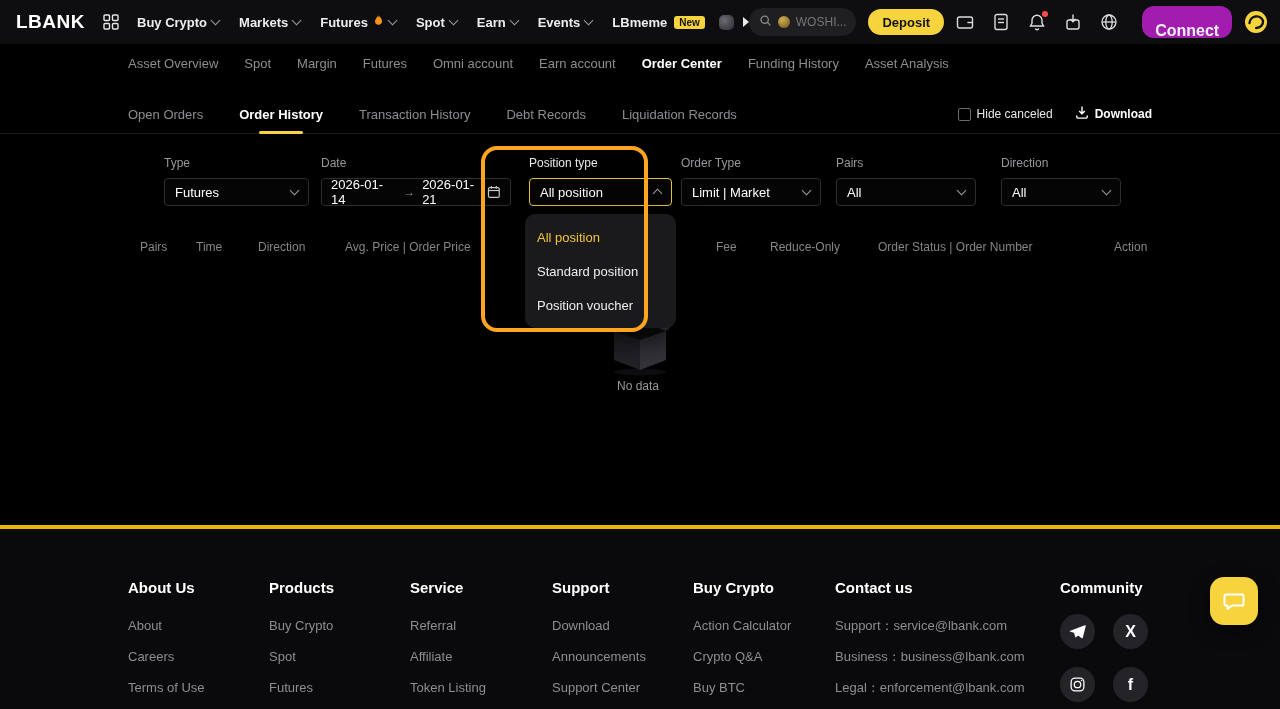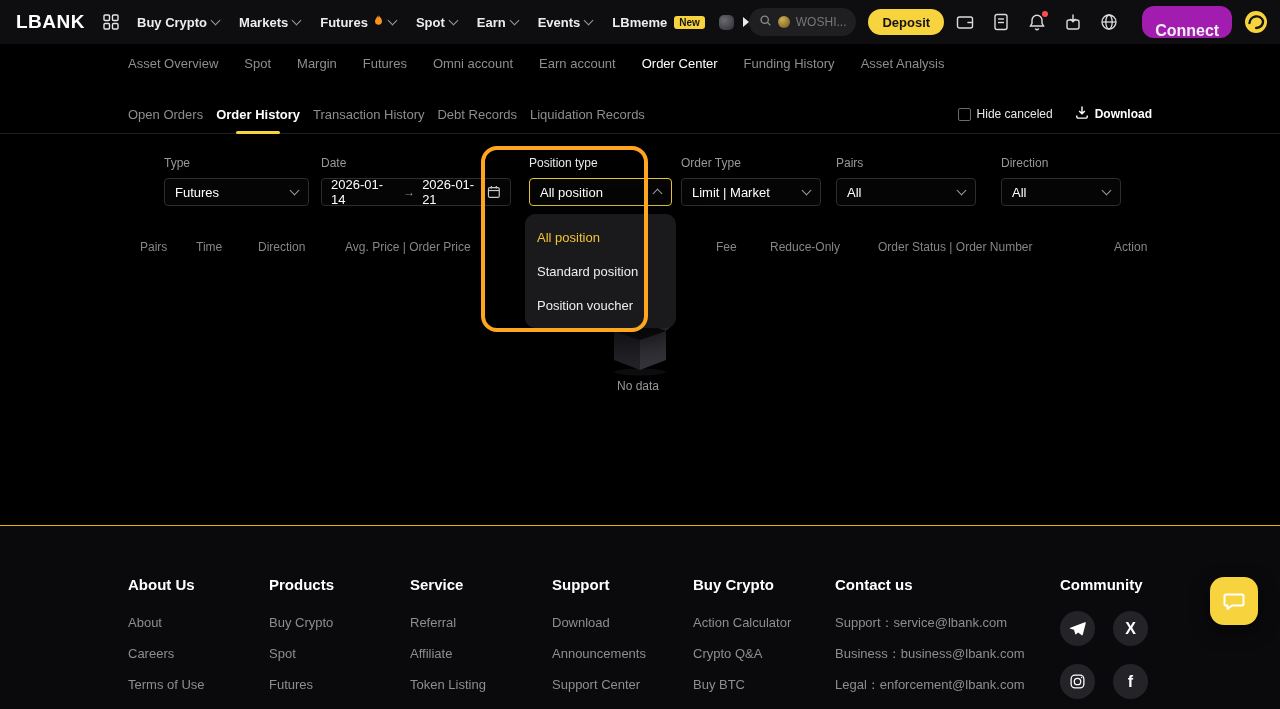--- a/index.html
+++ b/index.html
@@ -31,26 +31,26 @@
   .icon-btn { position:relative; display:flex; align-items:center; cursor:pointer; }
   .reddot { position:absolute; top:-2px; right:-2px; width:6px; height:6px; border-radius:50%; background:#ff4d4f; }
   .vdiv { width:1px; height:16px; background:#2e2e32; margin-left:12px; }
   .connect { margin-left:12px; height:24px; padding:16px 13px; border:none; border-radius:12px; background:#a21caf;
              color:#f0f0f2; font-size:16px; font-weight:600; font-family:inherit; cursor:pointer; }
   .avatar { margin-left:12px; width:24px; height:24px; cursor:pointer; }
 
   
   .accnav { position:absolute; top:44px; left:128px; height:38px; display:flex; align-items:center; gap:26px; }
   .accnav-item { font-size:13px; color:#8d8d92; cursor:pointer; white-space:nowrap; }
-  .accnav-item.active { color:#fff; font-weight:400; }
+  .accnav-item.active { color:#fff; font-weight:700; }
 
   
   .tabsrow { position:absolute; top:95px; left:0; width:1280px; height:39px; border-bottom:1px solid #1d1d20;
              display:flex; align-items:center; padding:0 128px; }
-  .tabs { display:flex; gap:13px; height:100%; }
+  .tabs { display:flex; gap:36px; height:100%; }
   .tab { position:relative; height:100%; display:flex; align-items:center; font-size:13px; color:#8d8d92; cursor:pointer; white-space:nowrap; }
   .tab.active { color:#fff; font-weight:700; }
   .tab.active::after { content:""; position:absolute; left:50%; transform:translateX(-50%); bottom:-1px;
                        width:44px; height:3px; background:#f7d33e; border-radius:2px; }
   .tabs-right { margin-left:auto; display:flex; align-items:center; gap:22px; }
   .hidecancel { display:flex; align-items:center; gap:6px; cursor:pointer; }
   .cb { width:13px; height:13px; border:1px solid #6a6a6f; border-radius:2px; }
   .hc-label { font-size:12px; color:#e8e8ea; }
   .downloadbtn { display:flex; align-items:center; gap:6px; cursor:pointer; }
   .dl-label { font-size:12px; font-weight:700; color:#fff; }
@@ -83,21 +83,21 @@
 
   
   .thead { position:absolute; top:240px; left:0; width:1280px; height:16px; }
   .th { position:absolute; top:0; font-size:12px; color:#85858a; white-space:nowrap; }
 
   
   .empty-box { position:absolute; left:598px; top:300px; }
   .empty-text { position:absolute; top:379px; left:568px; width:140px; text-align:center; font-size:12px; color:#98989c; }
 
   
-  .footer { position:absolute; top:525px; left:0; width:1280px; height:184px; background:#0a0a0c; border-top:1px solid #eab308; }
+  .footer { position:absolute; top:525px; left:0; width:1280px; height:184px; background:#0a0a0c; border-top:4px solid #eab308; }
   .fcol { position:absolute; top:50px; }
   .ftitle { font-size:15px; font-weight:700; color:#fff; margin-bottom:14px; white-space:nowrap; }
   .flink { display:block; font-size:13px; color:#8d8d92; line-height:31px; text-decoration:none; cursor:pointer; white-space:nowrap; }
   .socials { display:flex; flex-wrap:wrap; width:92px; gap:18px; margin-top:18px; }
   .social { width:35px; height:35px; border-radius:50%; background:#242428; display:flex; align-items:center;
             justify-content:center; cursor:pointer; font-size:16px; font-weight:800; color:#fff; }
   .chat { position:absolute; left:1210px; top:577px; width:48px; height:48px; background:#f7d33e; border-radius:14px;
           display:flex; align-items:center; justify-content:center; cursor:pointer; box-shadow:0 6px 18px rgba(0,0,0,.5); }
 </style>
 </head>

